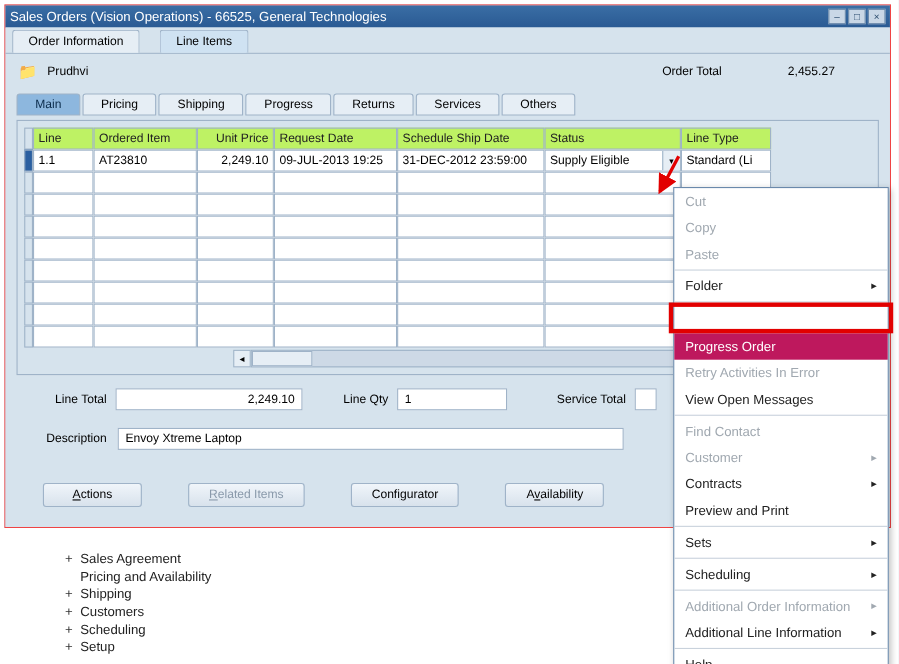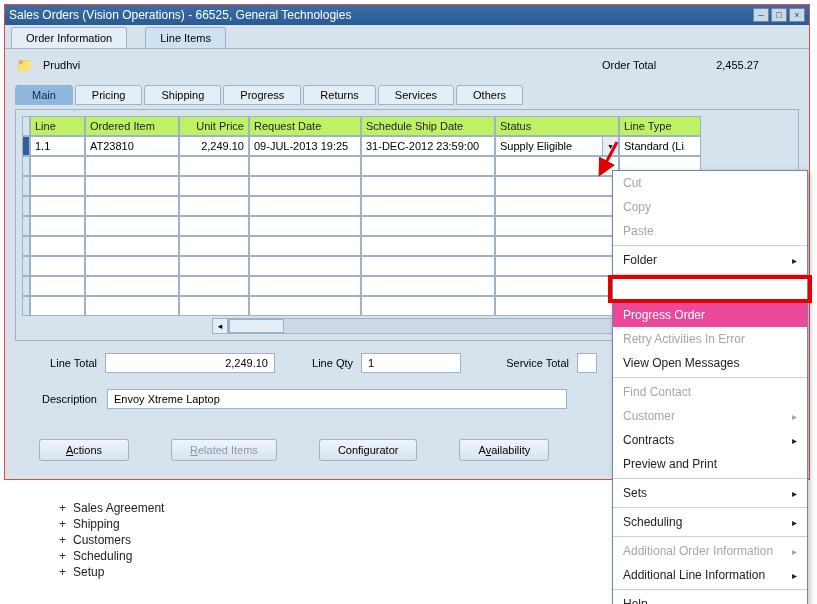--- a/index.html
+++ b/index.html
@@ -222,21 +222,21 @@
   .cm-item {
     padding: 5px 10px;
     display: flex;
     align-items: center;
     justify-content: space-between;
     cursor: pointer;
     color: #222;
   }
   .cm-item.disabled { color: #a0a8b0; cursor: default; }
   .cm-item.highlight {
-    background: #ec4899;
+    background: #be185d;
     color: #fff;
     margin-top: 28px;
   }
   .cm-sep { height: 1px; background: #c9d2dc; margin: 2px 0; }
   .cm-arrow { font-size: 10px; }
   .red-box {
     position: absolute;
     left: 608px; top: 275px;
     width: 204px; height: 28px;
     border: 4px solid #e20000;
@@ -431,20 +431,21 @@
       <div class="btn disabled"><span class="ul">R</span>elated Items</div>
       <div class="btn">Confi<span class="ul">g</span>urator</div>
       <div class="btn">A<span class="ul">v</span>ailability</div>
     </div>
 
   </div>
 </div>
 
 <div class="tree">
   <div class="tree-item"><span class="plus">+</span><span>Sales Agreement</span></div>
+  <div class="tree-item"><span class="plus">&nbsp;</span><span>Pricing and Availability</span></div>
   <div class="tree-item"><span class="plus">+</span><span>Shipping</span></div>
   <div class="tree-item"><span class="plus">+</span><span>Customers</span></div>
   <div class="tree-item"><span class="plus">+</span><span>Scheduling</span></div>
   <div class="tree-item"><span class="plus">+</span><span>Setup</span></div>
 </div>
 
 <div class="context-menu">
   <div class="cm-item disabled">
       <span>Cut</span>
     </div>

